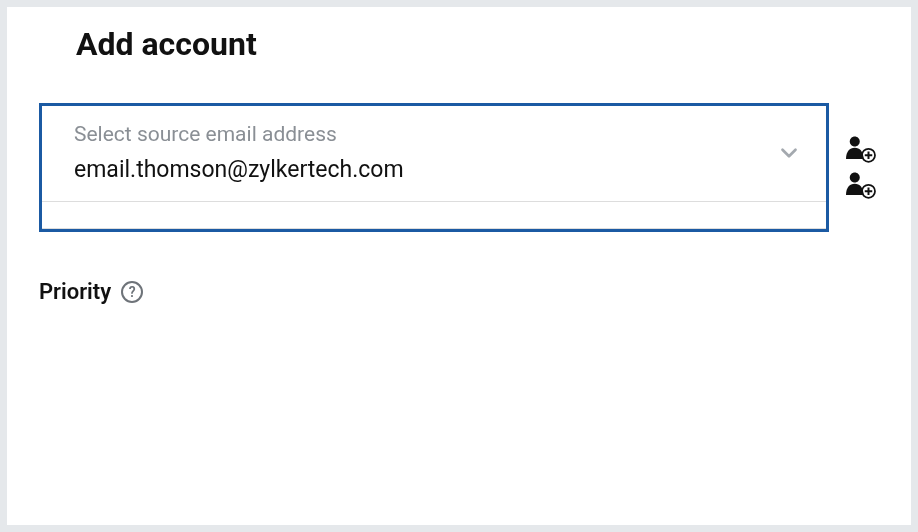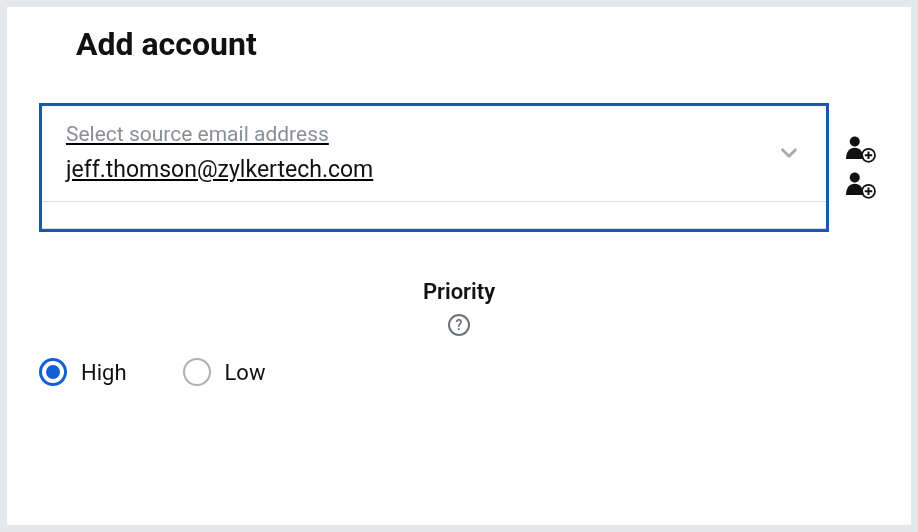--- a/index.html
+++ b/index.html
@@ -28,24 +28,23 @@
       border: 3px solid #1b5aa3;
       border-radius: 0;
     }
     .field-row {
       display: flex;
       align-items: center;
       gap: 14px;
     }
     .select-field {
       flex: 1 1 auto;
-      padding: 16px 24px 18px 24px;
+      padding: 16px 24px 18px 32px;
       position: relative;
       cursor: pointer;
-      text-decoration: underline;
     }
     .gap { height: 28px; }
     .gap .divider-top { height: 1px; background: #ddd; }
     .gap .divider-bot { height: 1px; background: #ddd; margin-top: 26px; }
     .field-label {
       font-size: 21px;
       color: #8a8f95;
       margin-bottom: 10px;
     }
     .field-value {
@@ -69,21 +68,20 @@
       justify-content: center;
       cursor: pointer;
     }
     .add-user-btn svg { display: block; }
     .priority-section { margin-top: 36px; }
     .priority-header {
       display: flex;
       align-items: center;
       gap: 10px;
       margin-bottom: 22px;
-      flex-direction: column;
     }
     .priority-title {
       font-size: 22px;
       font-weight: 600;
       color: #111;
     }
     .help-icon {
       width: 22px; height: 22px;
       border: 2px solid #6e7379;
       border-radius: 50%;
@@ -127,21 +125,21 @@
 </head>
 <body>
 
 <div class="panel">
   <h1 class="title">Add account</h1>
 
   <div class="field-row">
     <div class="highlight-box" style="flex:1 1 auto;">
       <div class="select-field">
         <div class="field-label">Select source email address</div>
-        <div class="field-value">jeff.thomson@zylkertech.com</div>
+        <div class="field-value">email.thomson@zylkertech.com</div>
         <span class="chevron">
           <svg width="26" height="26" viewBox="0 0 24 24" fill="none" stroke="currentColor" stroke-width="2.5" stroke-linecap="round" stroke-linejoin="round">
               <polyline points="6 9 12 15 18 9"></polyline>
             </svg>
         </span>
       </div>
       <div class="gap">
         <div class="divider-top"></div>
         <div class="divider-bot"></div>
       </div>
@@ -166,26 +164,14 @@
         </svg>
       </div>
     </div>
   </div>
 
   <div class="priority-section">
     <div class="priority-header">
       <span class="priority-title">Priority</span>
       <span class="help-icon">?</span>
     </div>
-    <div class="radio-group">
-      <div class="radio-item">
-        <span class="radio-outer selected">
-            <span class="radio-inner"></span>
-          </span>
-        <span class="radio-label">High</span>
-      </div>
-      <div class="radio-item">
-        <span class="radio-outer"></span>
-        <span class="radio-label">Low</span>
-      </div>
-    </div>
   </div>
 </div>
 
 </body></html>

